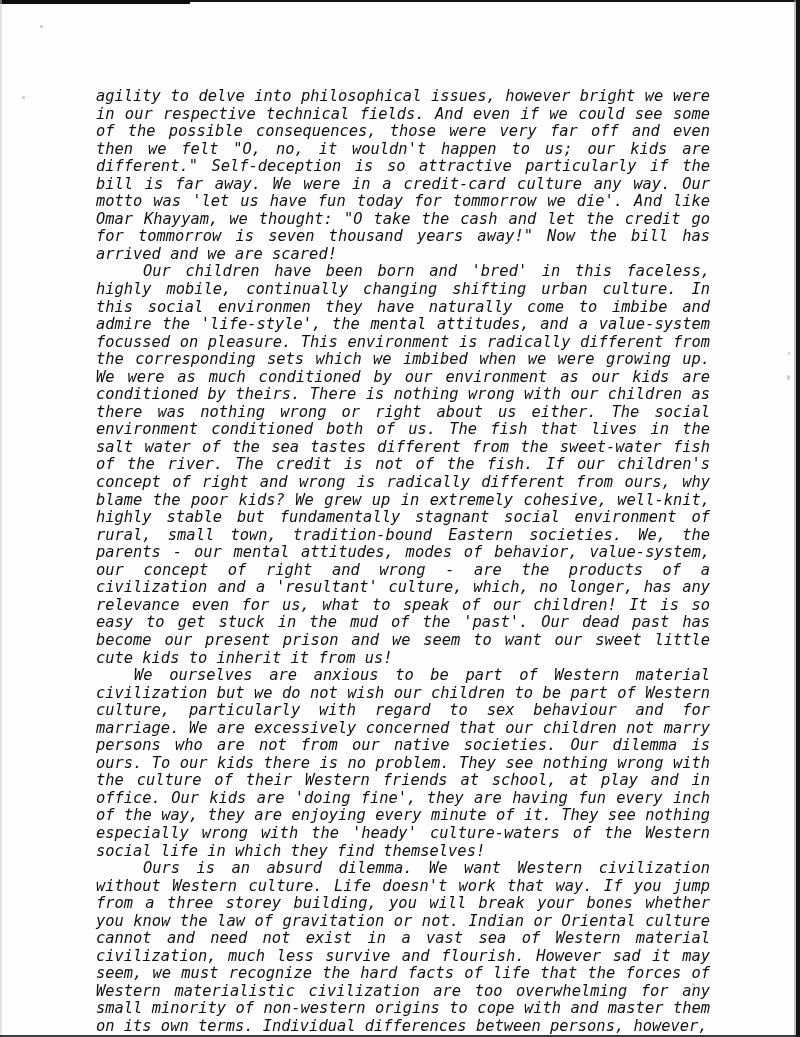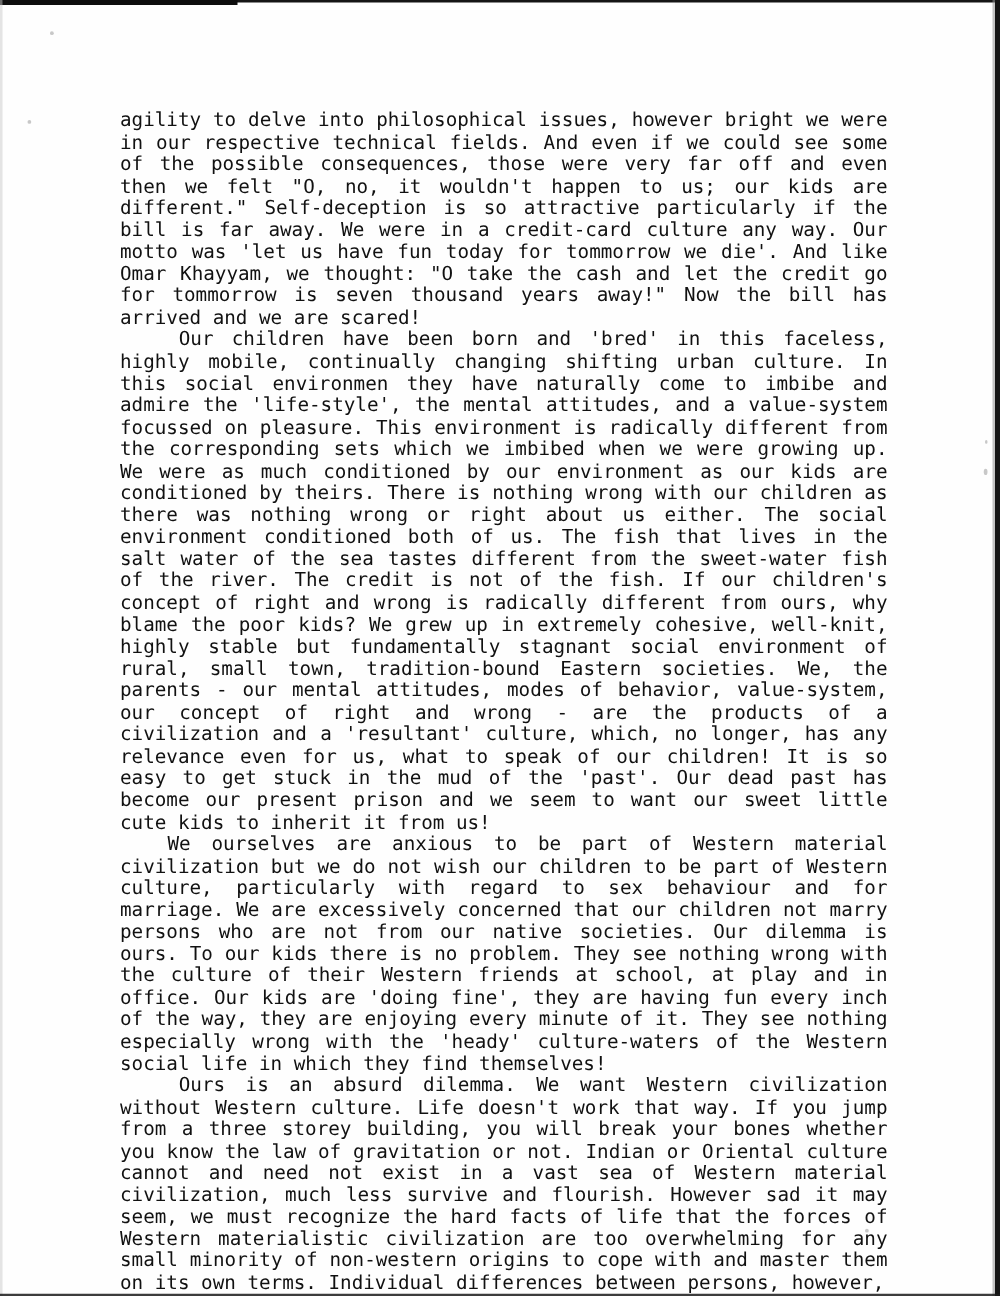--- a/index.html
+++ b/index.html
@@ -72,20 +72,21 @@
     border-radius: 50%;
     opacity: .55;
   }
 
   
   #text-block {
     position: absolute;
     left: 96px;
     top: 88px;
     width: 614px;
+    font-style: italic;
   }
 
   p.para {
     margin: 0;
     padding: 0;
     text-align: justify;
     text-align-last: left;
     color: #111111;
     font-size: 15.4px;
     line-height: 17.55px;

